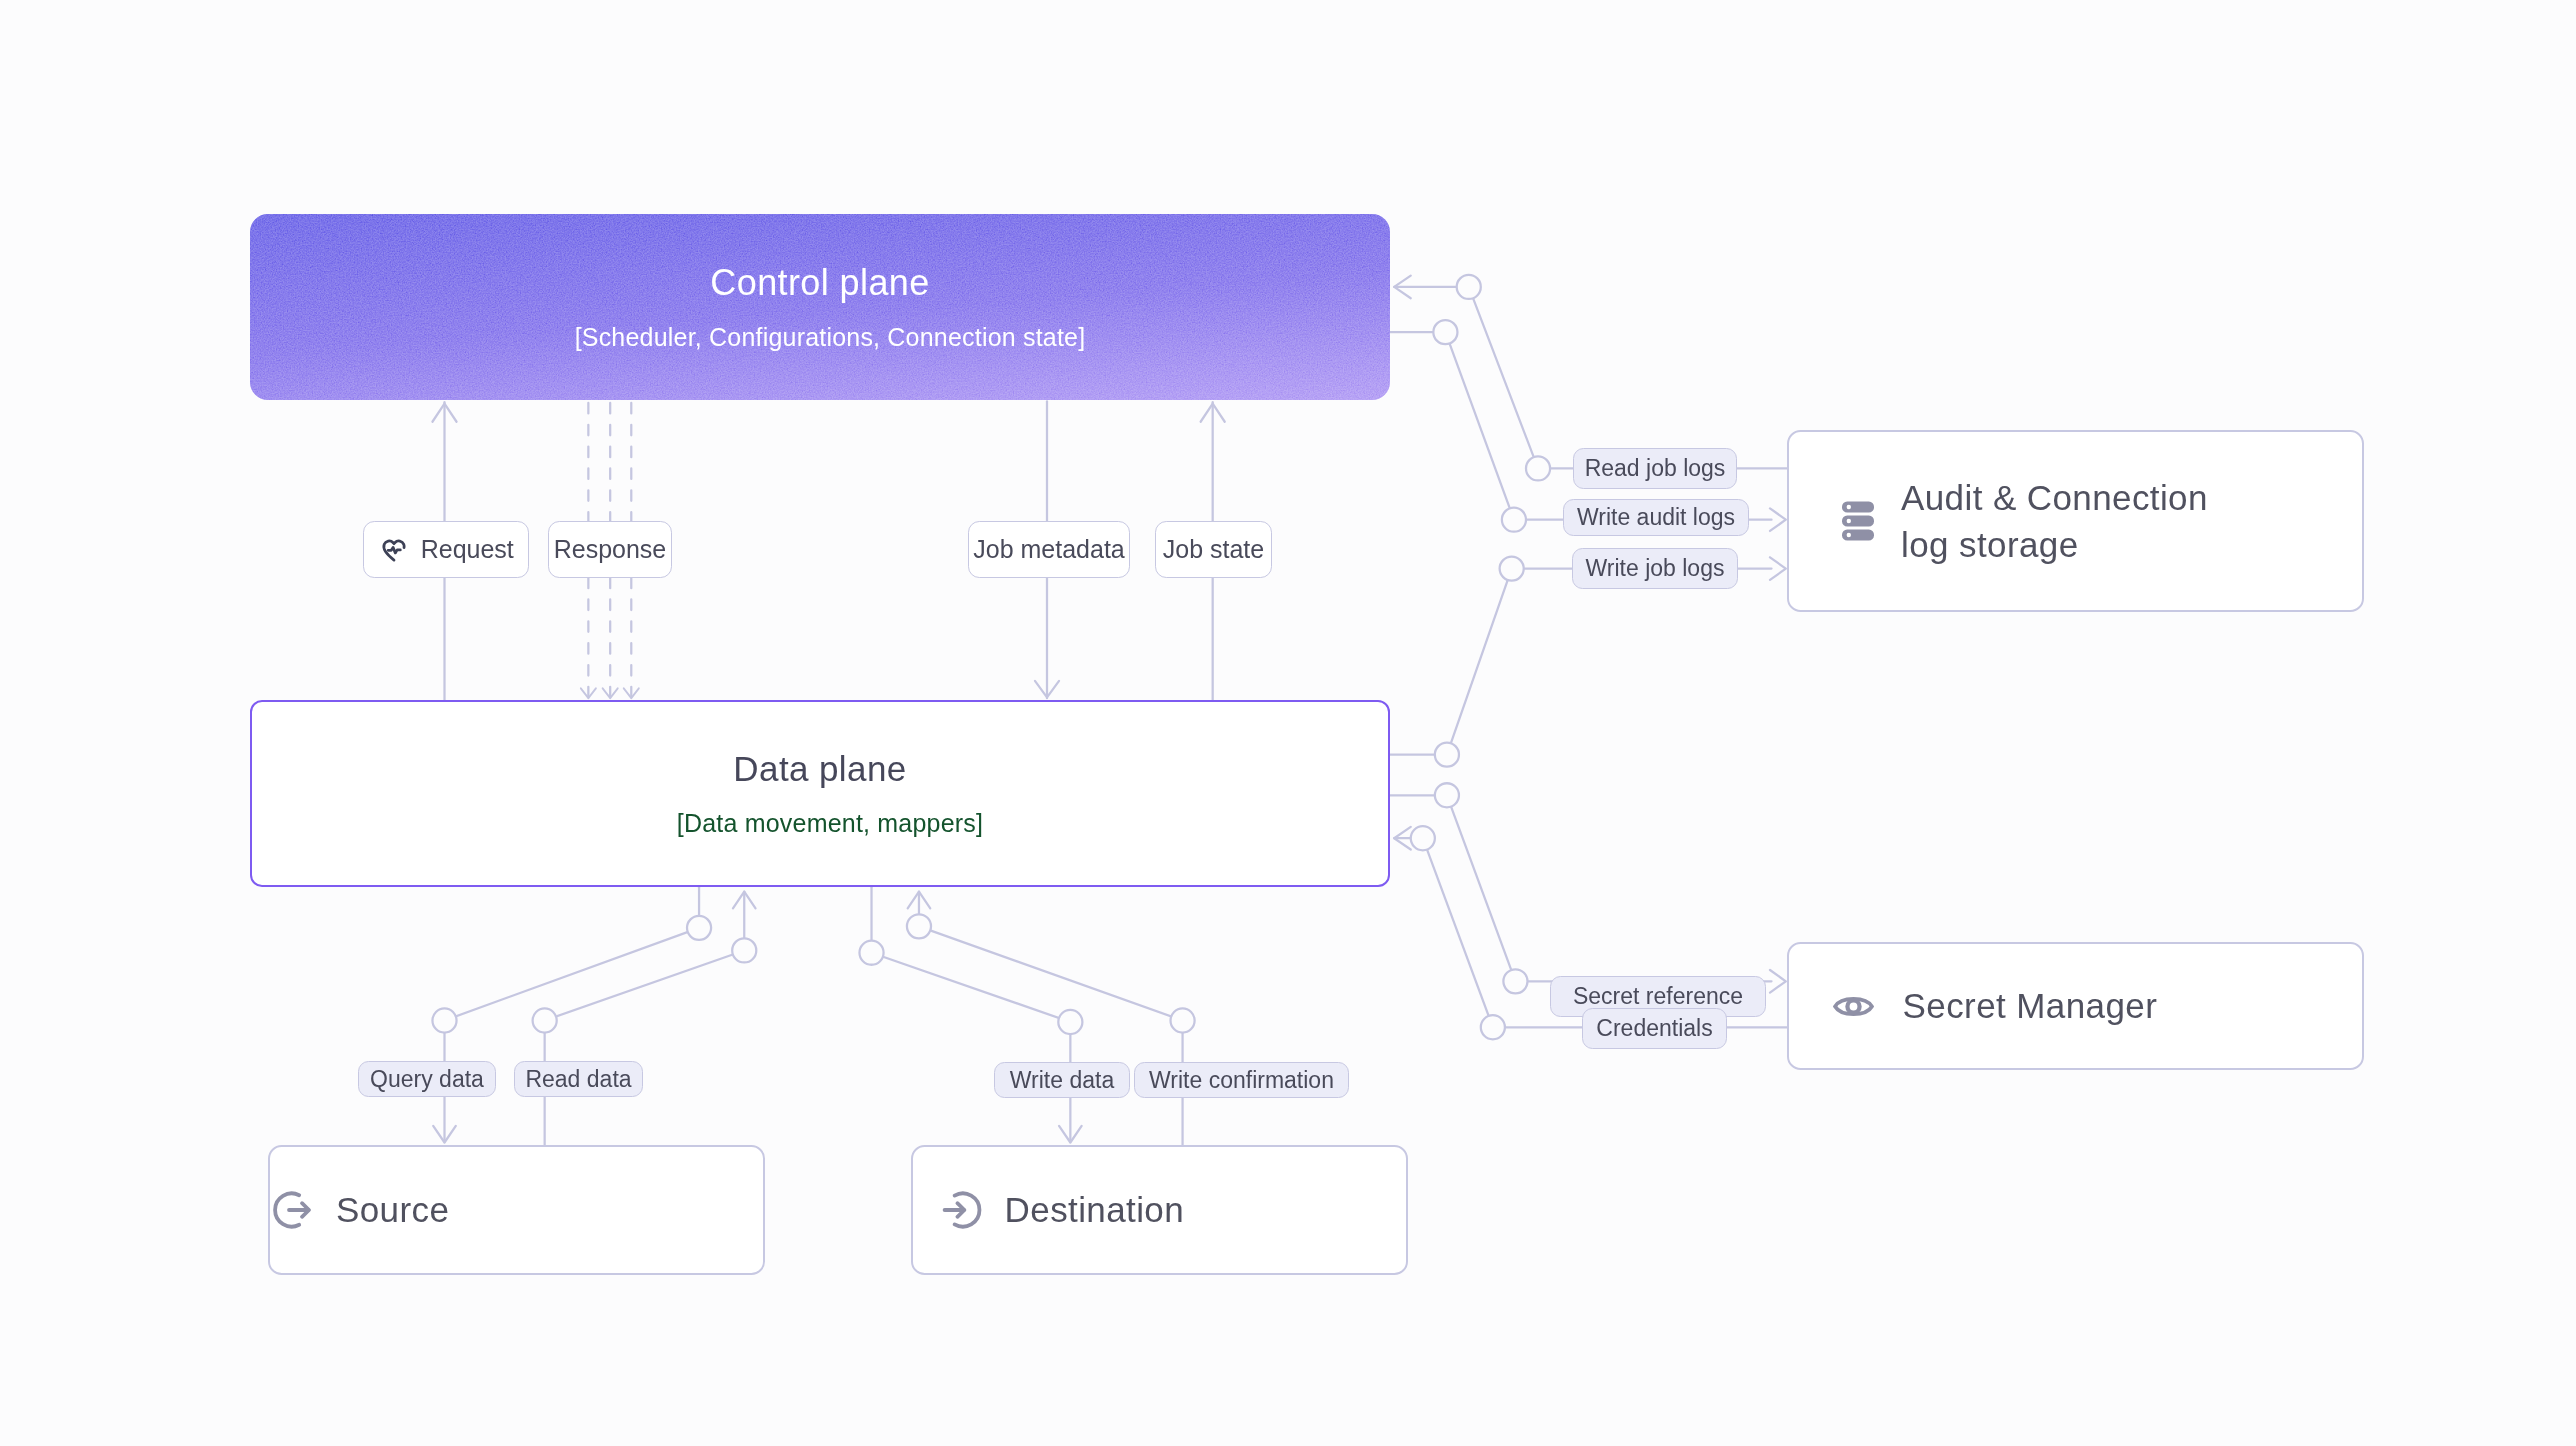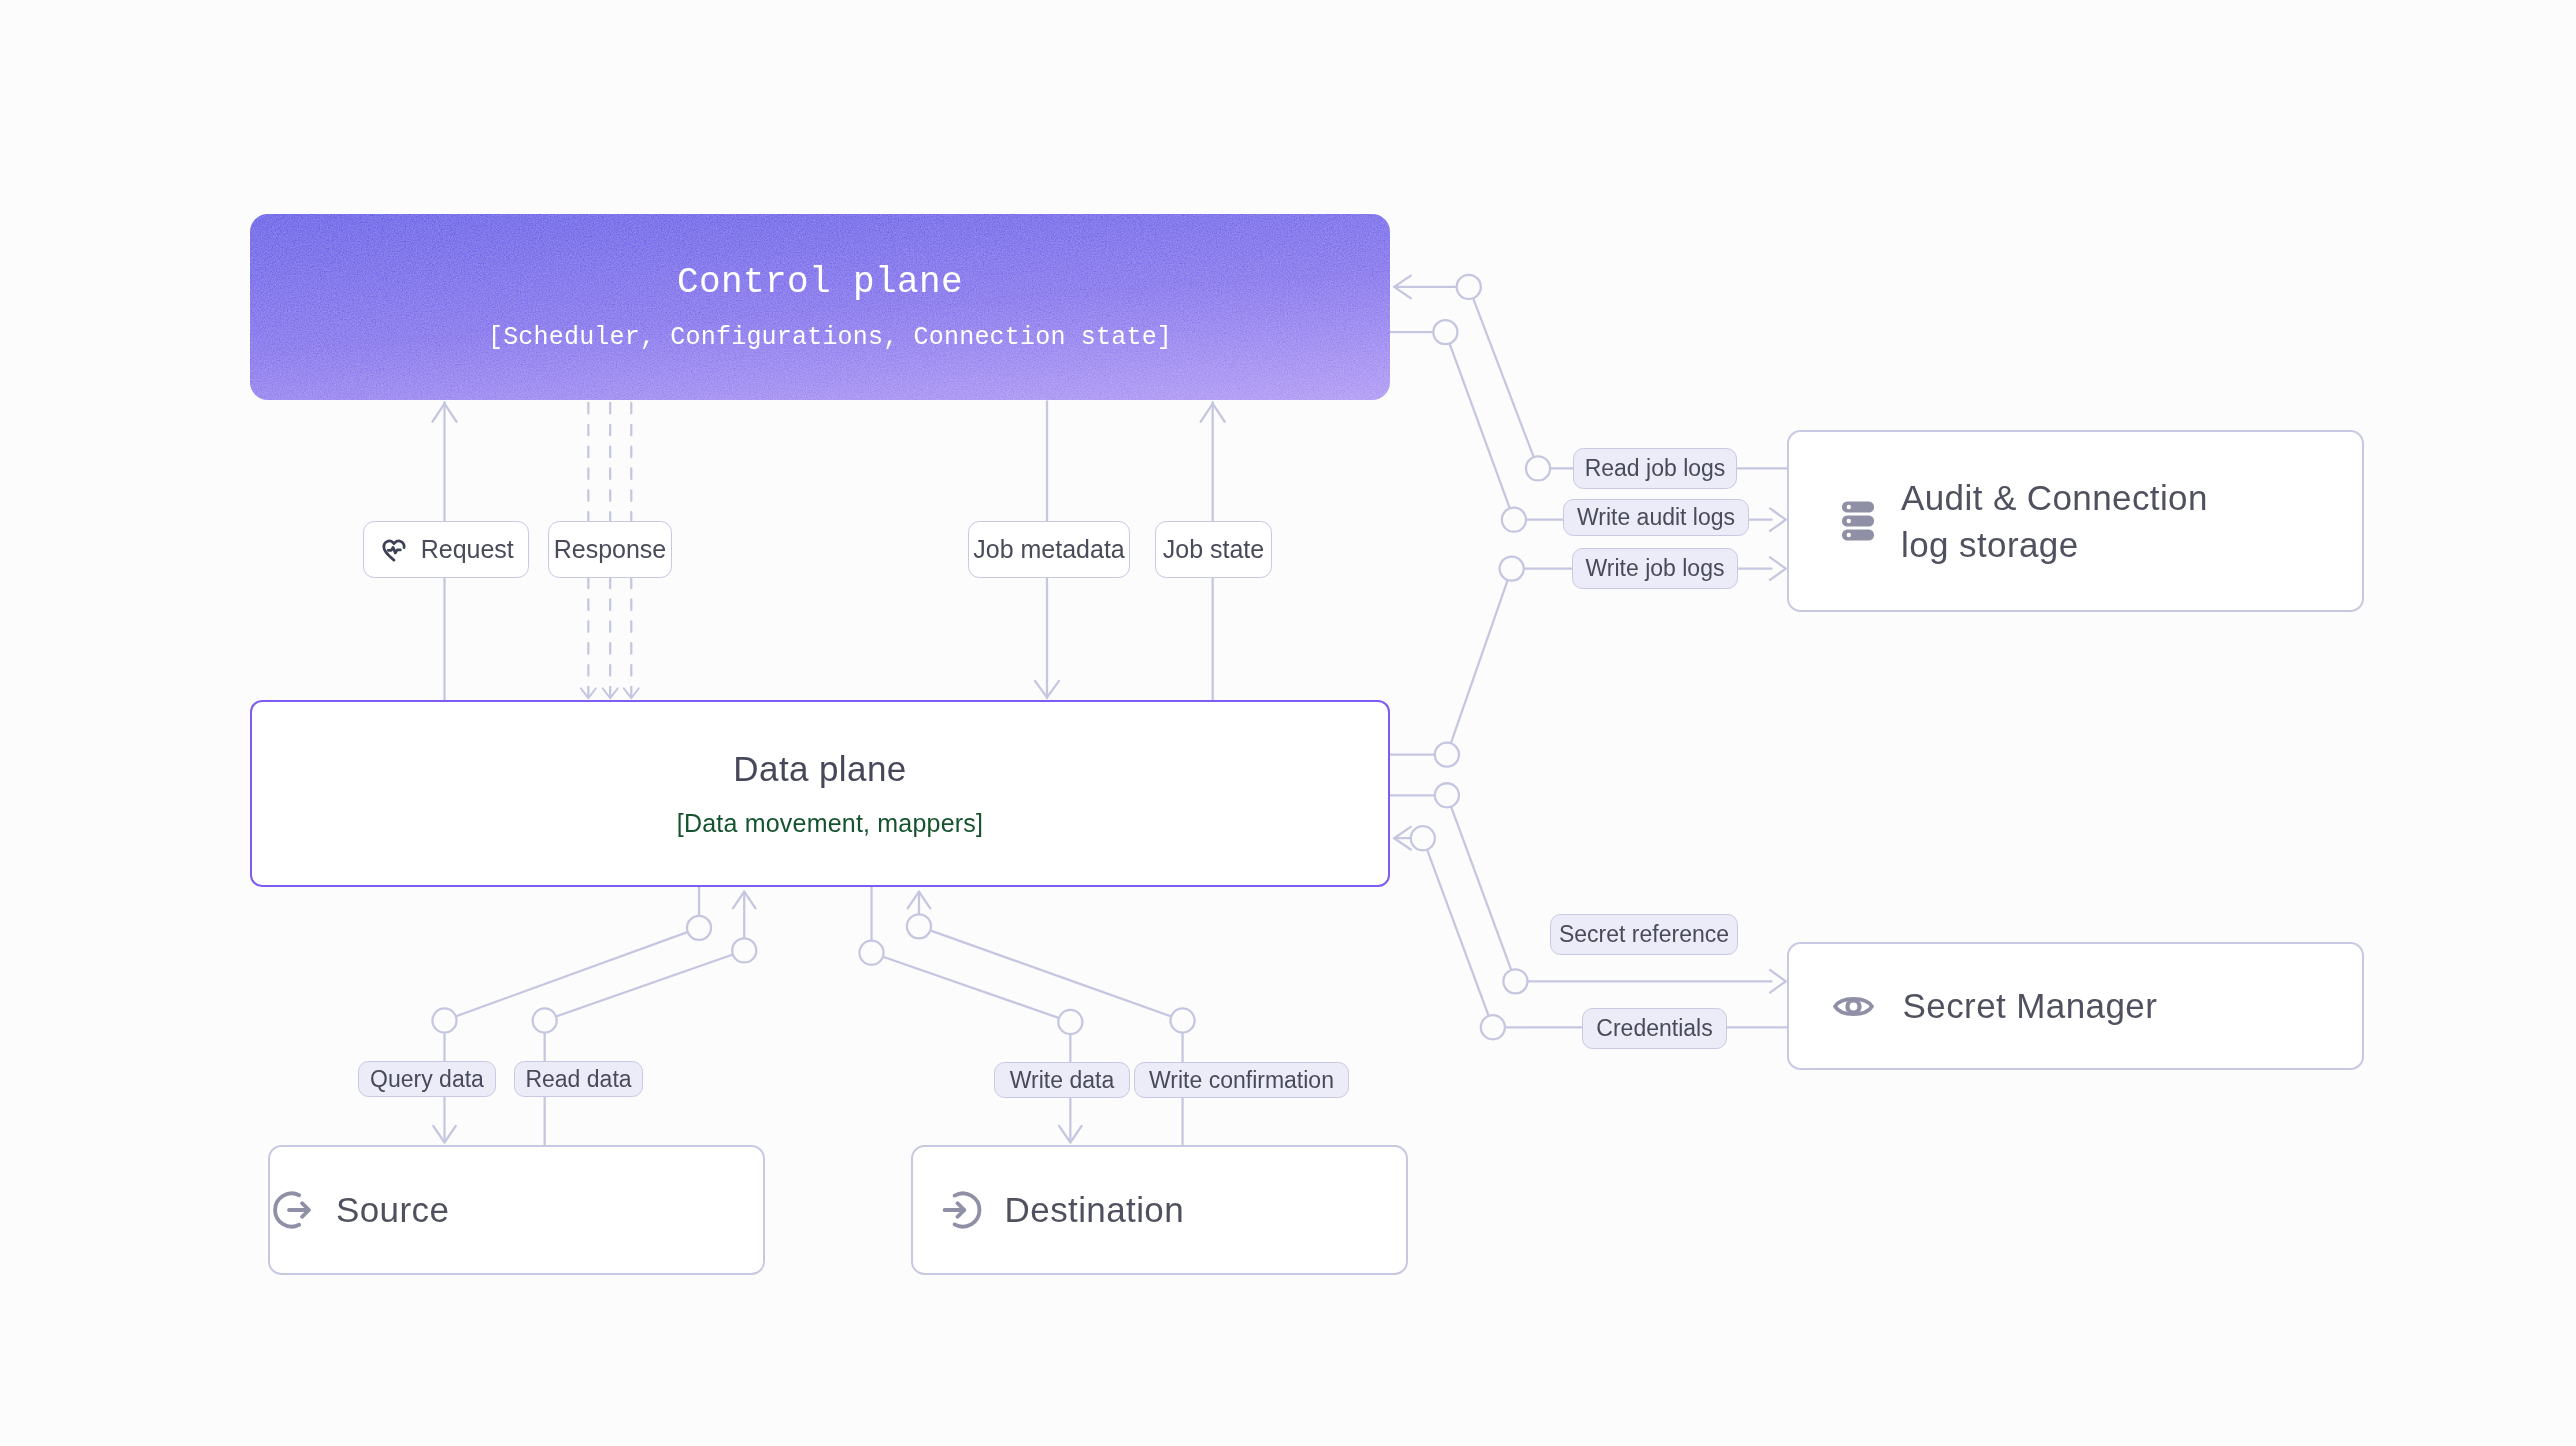--- a/index.html
+++ b/index.html
@@ -140,21 +140,21 @@
       <circle cx="590" cy="1355" r="16"></circle>
       <circle cx="723" cy="1355" r="16"></circle>
       <circle cx="988" cy="1262" r="16"></circle>
       <circle cx="1157" cy="1265" r="16"></circle>
       <circle cx="1421" cy="1357" r="16"></circle>
       <circle cx="1570" cy="1355" r="16"></circle>
       <circle cx="1220" cy="1230" r="16"></circle>
     </g>
   </svg>
 
-  <div class="plane control" style="left:250px;top:214px;width:1140px;height:186px;font-family:Liberation Mono, monospace;">
+  <div class="plane control" style="left:250px;top:214px;width:1140px;height:186px;">
     <svg class="noise" width="100%" height="100%" viewBox="0 0 1513 247">
       <filter id="grain">
           <feTurbulence type="fractalNoise" baseFrequency="0.55" numOctaves="2" seed="7" stitchTiles="stitch"></feTurbulence>
         <feColorMatrix type="matrix" values="0 0 0 0 1  0 0 0 0 1  0 0 0 0 1  0.9 0.9 0.9 0 -0.65"></feColorMatrix>
         </filter>
       <rect width="100%" height="100%" filter="url(#grain)"></rect>
     </svg>
     <div class="inner">
       <div class="ptitle">Control plane</div>
       <div class="psub">[Scheduler, Configurations, Connection state]</div>
@@ -242,21 +242,21 @@
   </div>
 
   <div class="chip lav" style="left:1563px;top:499px;width:186px;height:37px;">
     <span>Write audit logs</span>
   </div>
 
   <div class="chip lav" style="left:1572px;top:548px;width:166px;height:41px;">
     <span>Write job logs</span>
   </div>
 
-  <div class="chip lav" style="left:1550px;top:914px;width:188px;height:41px;">
+  <div class="chip lav" style="left:1550px;top:976px;width:216px;height:41px;">
     <span>Secret reference</span>
   </div>
 
   <div class="chip lav" style="left:1582px;top:1008px;width:145px;height:41px;">
     <span>Credentials</span>
   </div>
 
   <div class="chip lav" style="left:358px;top:1061px;width:138px;height:36px;">
     <span>Query data</span>
   </div>

